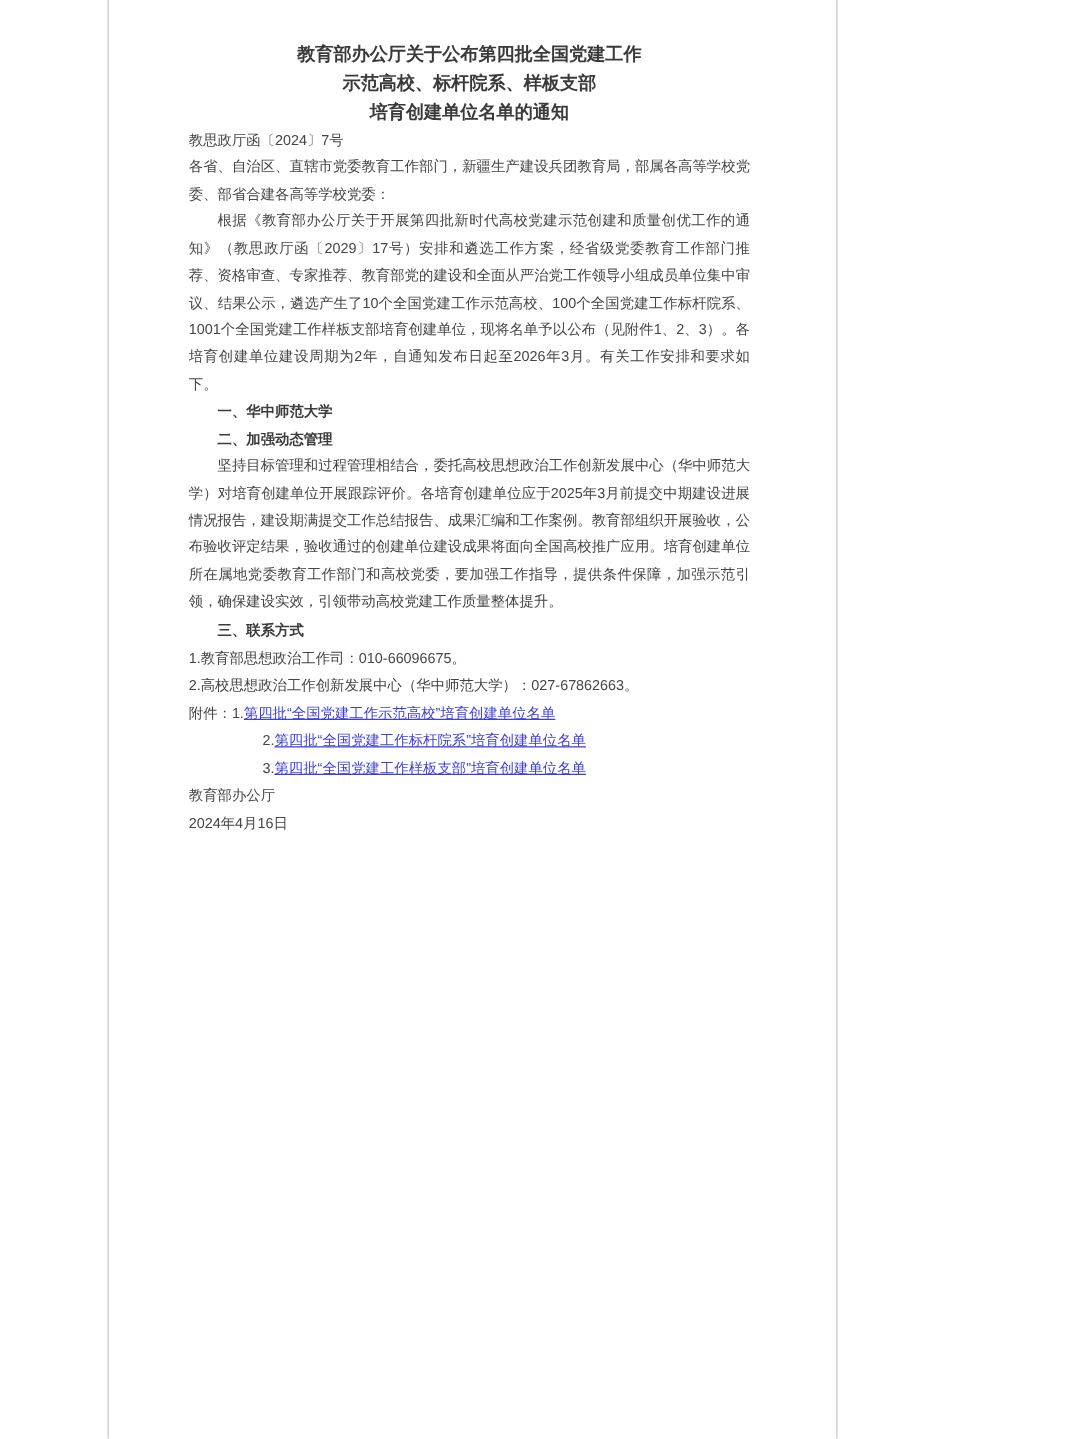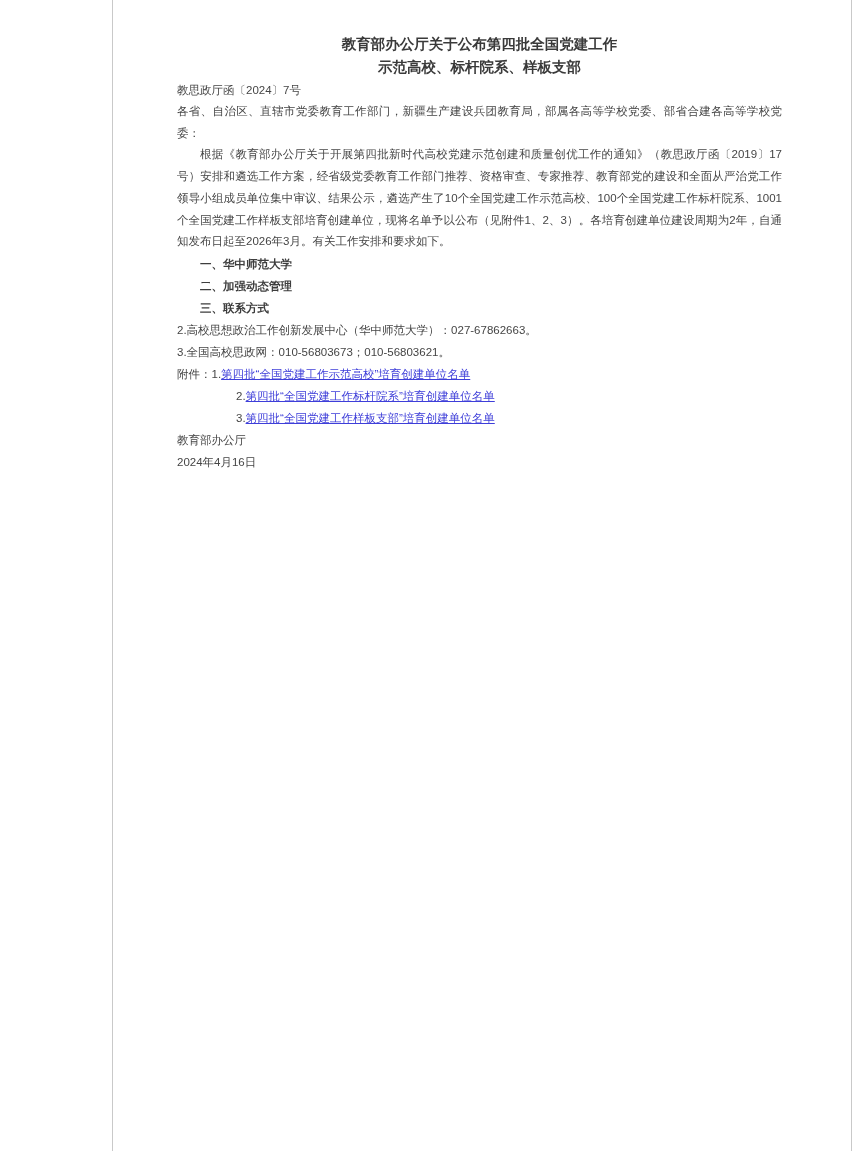--- a/index.html
+++ b/index.html
@@ -9,23 +9,23 @@
     font-family: "Liberation Sans", "DejaVu Sans", sans-serif;
   }
   .page {
     width: 864px;
     min-height: 1151px;
     background: #ffffff;
     position: relative;
   }
   .doc {
     box-sizing: border-box;
-    width: 740px;
+    width: 584px;
     min-height: 1151px;
-    margin-left: 112px;
+    margin-left: 86px;
     border-left: 1px solid #c9c9c9;
     border-right: 1px solid #c9c9c9;
     padding: 33px 69px 40px 64px;
     color: #454545;
     font-size: 11.5px;
     line-height: 21.7px;
   }
   .doc p { margin: 0; padding: 0; }
   .title {
     font-size: 14.5px;
@@ -80,36 +80,38 @@
 </style>
 </head>
 <body>
 
 <div class="page">
   <div class="doc">
 
     <div class="title">
       <div>教育部办公厅关于公布第四批全国党建工作</div>
       <div>示范高校、标杆院系、样板支部</div>
+      <div>培育创建单位名单的通知</div>
     </div>
 
     <p class="doc-number">教思政厅函〔2024〕7号</p>
 
     <p class="salutation">各省、自治区、直辖市党委教育工作部门，新疆生产建设兵团教育局，部属各高等学校党委、部省合建各高等学校党委：</p>
 
-    <p class="para">根据《教育部办公厅关于开展第四批新时代高校党建示范创建和质量创优工作的通知》（教思政厅函〔2019〕17号）安排和遴选工作方案，经省级党委教育工作部门推荐、资格审查、专家推荐、教育部党的建设和全面从严治党工作领导小组成员单位集中审议、结果公示，遴选产生了10个全国党建工作示范高校、100个全国党建工作标杆院系、1001个全国党建工作样板支部培育创建单位，现将名单予以公布（见附件1、2、3）。各培育创建单位建设周期为2年，自通知发布日起至2026年3月。有关工作安排和要求如下。</p>
+    <p class="para">根据《教育部办公厅关于开展第四批新时代高校党建示范创建和质量创优工作的通知》（教思政厅函〔2029〕17号）安排和遴选工作方案，经省级党委教育工作部门推荐、资格审查、专家推荐、教育部党的建设和全面从严治党工作领导小组成员单位集中审议、结果公示，遴选产生了10个全国党建工作示范高校、100个全国党建工作标杆院系、1001个全国党建工作样板支部培育创建单位，现将名单予以公布（见附件1、2、3）。各培育创建单位建设周期为2年，自通知发布日起至2026年3月。有关工作安排和要求如下。</p>
 
     <p class="heading">一、华中师范大学</p>
 
     <p class="heading">二、加强动态管理</p>
+    <p class="para">坚持目标管理和过程管理相结合，委托高校思想政治工作创新发展中心（华中师范大学）对培育创建单位开展跟踪评价。各培育创建单位应于2025年3月前提交中期建设进展情况报告，建设期满提交工作总结报告、成果汇编和工作案例。教育部组织开展验收，公布验收评定结果，验收通过的创建单位建设成果将面向全国高校推广应用。培育创建单位所在属地党委教育工作部门和高校党委，要加强工作指导，提供条件保障，加强示范引领，确保建设实效，引领带动高校党建工作质量整体提升。</p>
 
     <p class="heading">三、联系方式</p>
 
+    <p class="contact">1.教育部思想政治工作司：010-66096675。</p>
     <p class="contact">2.高校思想政治工作创新发展中心（华中师范大学）：027-67862663。</p>
-    <p class="contact">3.全国高校思政网：010-56803673；010-56803621。</p>
 
     <p class="attachment">
       <span class="att-prefix">附件：1.</span><a class="att-link">第四批“全国党建工作示范高校”培育创建单位名单</a>
     </p>
     <p class="attachment cont">
       <span class="att-prefix">2.</span><a class="att-link">第四批“全国党建工作标杆院系”培育创建单位名单</a>
     </p>
     <p class="attachment cont">
       <span class="att-prefix">3.</span><a class="att-link">第四批“全国党建工作样板支部”培育创建单位名单</a>
     </p>

